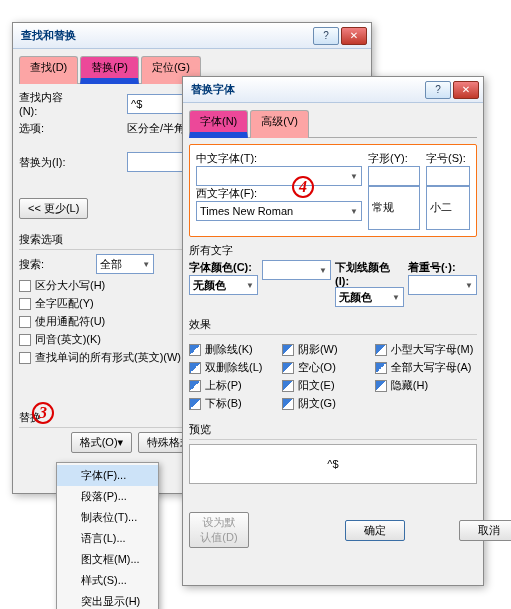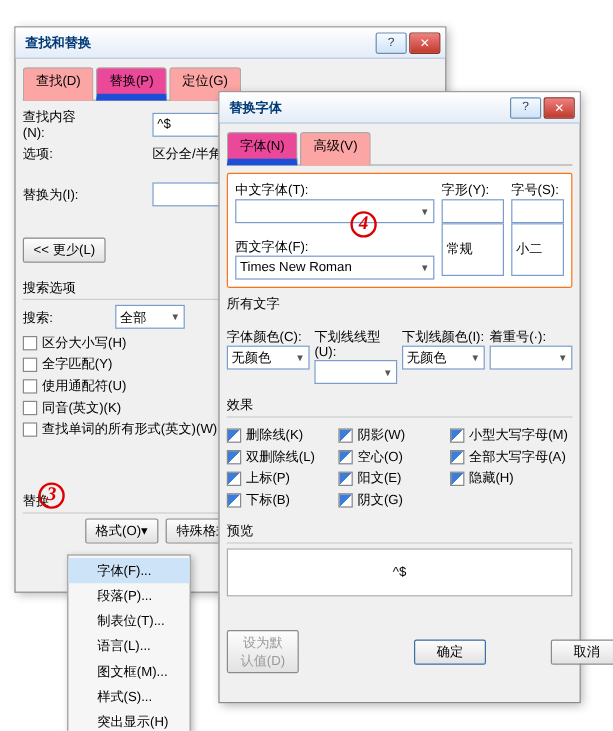--- a/index.html
+++ b/index.html
@@ -141,21 +141,21 @@
     </div>
 
     <div class="fieldgroup">
       <div style="display:flex; gap:6px;">
         <div style="flex:1.5">
           <div>中文字体(T):</div>
           <div class="combo" style="width:100%">
             <span></span>
               <span class="arrow">▼</span>
           </div>
-          <div style="margin-top:12px">西文字体(F):</div>
+          <div style="margin-top:0">西文字体(F):</div>
           <div class="combo" style="width:100%">
             <span>Times New Roman</span>
               <span class="arrow">▼</span>
           </div>
         </div>
         <div style="width:52px">
           <div>字形(Y):</div>
           <input class="txt" style="width: 100%;" value="">
           <div class="listbox" style="height:44px">
             <div class="li">常规</div>
@@ -169,30 +169,29 @@
           <div class="listbox" style="height:44px">
             <div class="li">小二</div>
             <div class="li">三号</div>
             <div class="li">小三</div>
           </div>
         </div>
       </div>
     </div>
 
     <div>所有文字</div>
-    <div style="display:flex; gap:4px; margin-top:12px;">
+    <div style="display:flex; gap:4px; margin-top:2px;font-weight:bold;">
       <div style="flex:1">
         <div>字体颜色(C):</div>
         <div class="combo">
             <span>无颜色</span>
             <span class="arrow">▼</span>
           </div>
       </div>
       <div style="flex:1">
-        <div>下划线线型(U):</div>
         <div class="combo">
             <span></span>
             <span class="arrow">▼</span>
           </div>
       </div>
       <div style="flex:1">
         <div>下划线颜色(I):</div>
         <div class="combo">
             <span>无颜色</span>
             <span class="arrow">▼</span>

